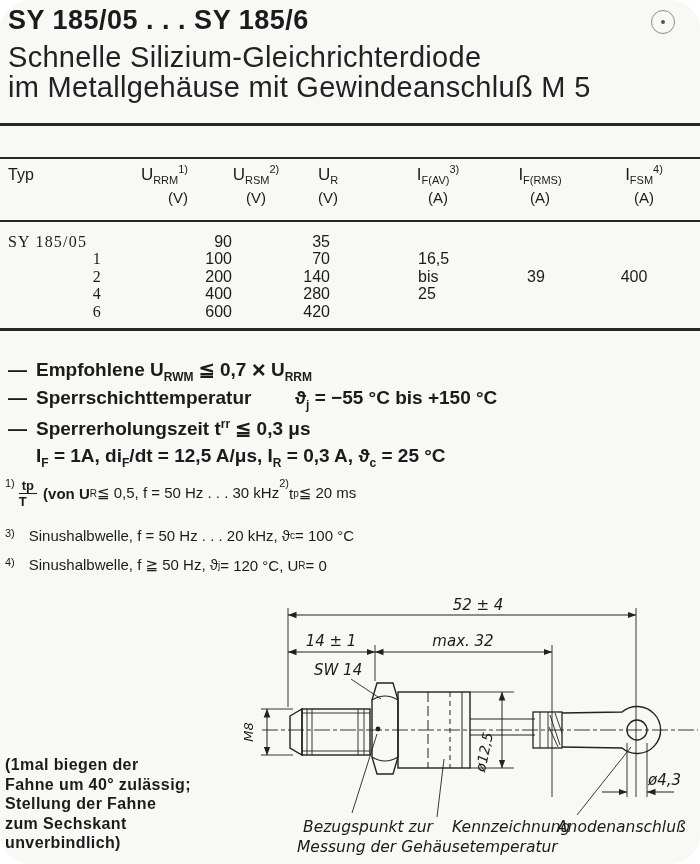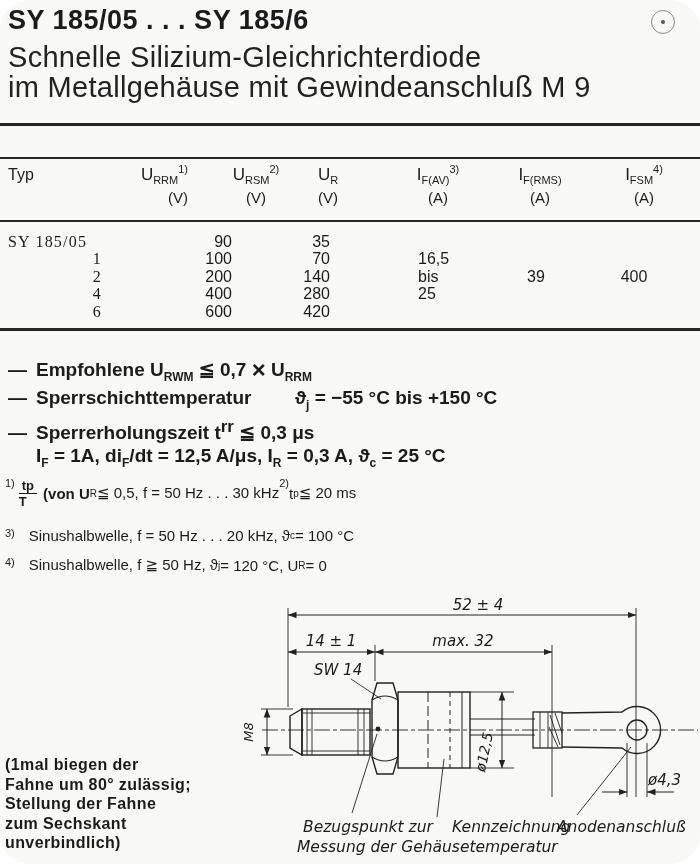--- a/index.html
+++ b/index.html
@@ -20,21 +20,21 @@
   .th{font-size:17px; text-align:center; white-space:nowrap;}
   .th sub{font-size:11px;}
   .th sup{font-size:11px;}
   .thu{font-size:15px; margin-top:3px;}
   .typcol{font-size:16px; letter-spacing:1.2px;font-family:Liberation Serif, serif;}
   .cell{font-size:16px; white-space:nowrap;}
   .r{text-align:right;} .c{text-align:center;}
   
   .note{font-size:19px; font-weight:bold; white-space:nowrap;}
   .note sub{font-size:12px;}
-  .note sup{font-size:17px;}
+  .note sup{font-size:12px;}
   .big-x{font-size:24px; vertical-align:-2px;}
   
   .fn{font-size:15px; white-space:nowrap; display:flex; align-items:center;}
   .fn sub{font-size:10px;} .fn sup{font-size:11px; align-self:flex-start;}
   .frac{display:inline-block; text-align:left; font-size:13px; line-height:13px; margin:0 6px 0 4px; font-weight:bold;}
   .frac .num{display:block; border-bottom:1.5px solid #1b1b1b; padding:0 3px 1px;}
   .frac .den{display:block; padding-top:1px;}
   
   svg text{font-family:"DejaVu Sans", sans-serif; font-style:italic; fill:#1b1b1b;}
   .bendnote{font-size:16px; font-weight:bold; letter-spacing:.4px; line-height:19.5px; white-space:nowrap;}
@@ -42,21 +42,21 @@
 </head>
 <body>
 
 <div class="page">
 
   <div class="abs title" style="left:8px; top:5px;">SY 185/05 . . . SY 185/6</div>
   <div class="abs punch" style="left:651px; top:10px;">
       <i></i>
     </div>
   <div class="abs subtitle" style="left:8px; top:41px;">Schnelle Silizium-Gleichrichterdiode</div>
-  <div class="abs subtitle" style="left:8px; top:71px;">im Metallgehäuse mit Gewindeanschluß M 9</div>
+  <div class="abs subtitle" style="left:8px; top:71px;">im Metallgehäuse mit Gewindeanschluß M 5</div>
   <div class="abs rule" style="left:0; top:123px; width:700px; height:3px;"></div>
 
   <div class="abs rule" style="left:0; top:157px; width:700px; height:2px;"></div>
 
   <div class="abs th" style="left:8px; top:166px; font-size:16px;">Typ</div>
 
   <div class="abs th" style="left:108px; top:163px; width:80px;text-align:right;">
     <div><span>U</span><sub>RRM</sub><sup>1)</sup></div>
     <div class="thu">(V)</div>
   </div>
@@ -156,21 +156,21 @@
       <span style="display:inline-block; width:14px;"></span>
       <span>Sinushalbwelle, f ≧ 50 Hz, ϑ</span>
       <sub>j</sub>
       <span> = 120 °C, U</span>
       <sub>R</sub>
       <span> = 0</span>
   </div>
 
   <div class="abs bendnote" style="left:5px; top:755px;">
     <div>(1mal biegen der</div>
-    <div>Fahne um 80° zulässig;</div>
+    <div>Fahne um 40° zulässig;</div>
     <div>Stellung der Fahne</div>
     <div>zum Sechskant</div>
     <div>unverbindlich)</div>
   </div>
 
   <svg class="abs" style="left:0; top:595px;" width="700" height="269" viewBox="0 0 700 269">
     <defs>
       <marker id="ar" viewBox="0 0 9 8" refX="8.5" refY="4" markerWidth="9" markerHeight="8" orient="auto-start-reverse">
         <path d="M0,0.7 L8.7,4 L0,7.3 Z" fill="#222"></path>
       </marker>

